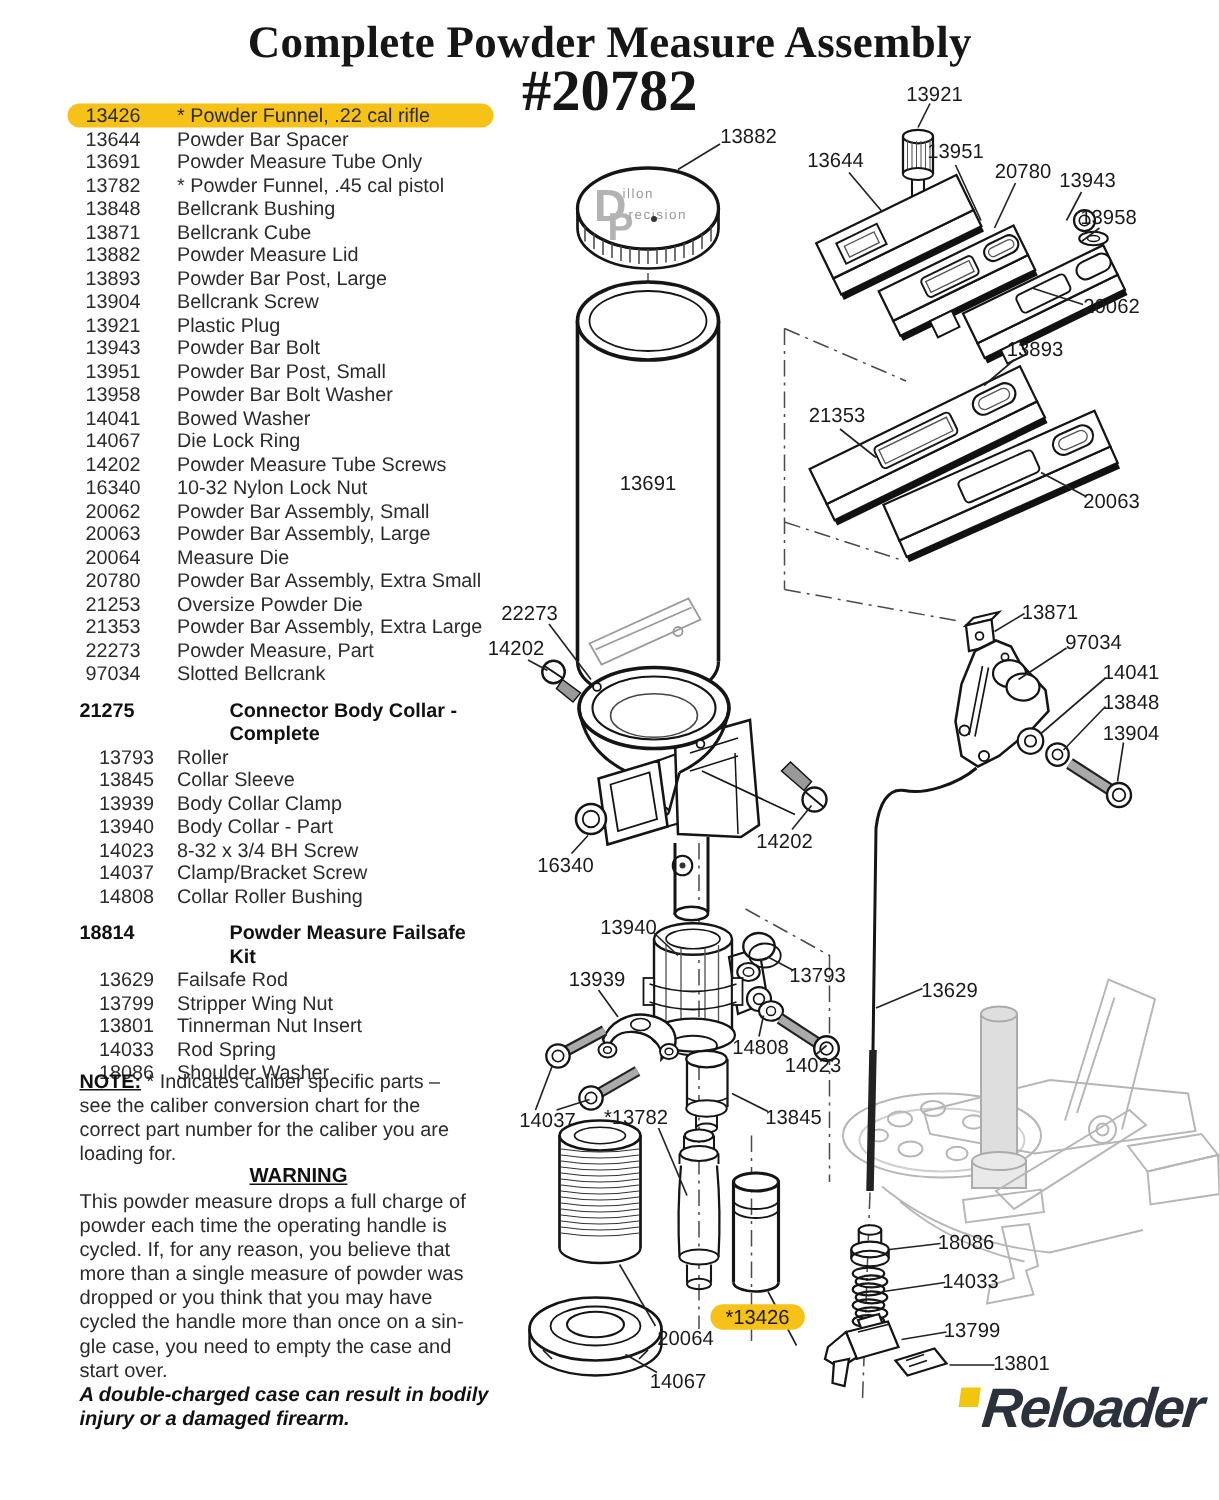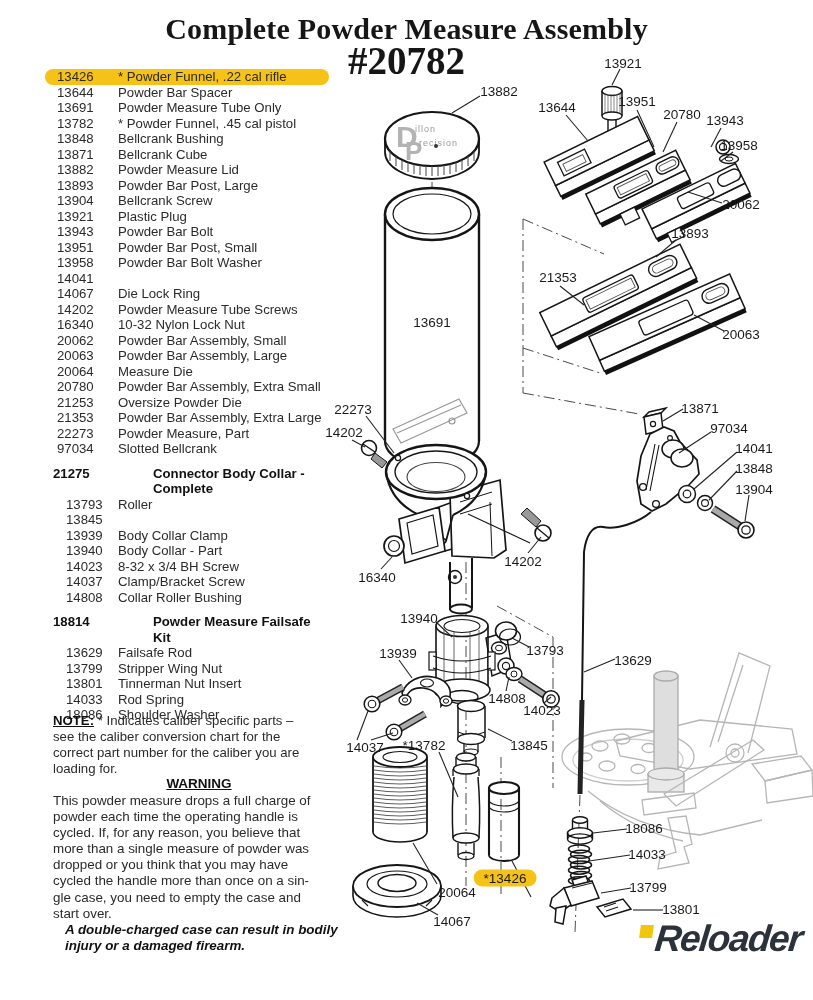--- a/index.html
+++ b/index.html
@@ -16,21 +16,21 @@
   .row .desc{flex:1;}
   .row.hl{background:#F6C217;border-radius:10px;}
   .row.head{font-weight:bold;color:#111;margin-top:9px;gap:35px;}
   .row.head .num{padding-left:8px;}
   .row.sub .num{padding-left:21px;}
   #note{position:absolute;left:53px;top:713px;width:296px;font-size:13.2px;line-height:15.9px;color:#2b2b2b;z-index:3;}
   #note b{color:#111;text-decoration:underline;}
   #warning-title{position:absolute;left:53px;top:776px;width:292px;text-align:center;font-weight:bold;
                  font-size:13.5px;text-decoration:underline;color:#111;z-index:3;}
   #warning-body{position:absolute;left:53px;top:793px;width:302px;font-size:13.4px;line-height:16.1px;color:#2b2b2b;z-index:3;}
-  #warning-body .em{font-weight:bold;font-style:italic;color:#111;margin-left:12px;}
+  #warning-body .em{font-weight:bold;font-style:italic;color:#111;}
   #diagram-svg{position:absolute;left:0;top:0;z-index:1;}
   #label-layer{position:absolute;left:0;top:0;width:813px;height:1000px;z-index:2;pointer-events:none;}
   .plabel{position:absolute;transform:translate(-50%,-50%);font-size:13.5px;color:#1a1a1a;white-space:nowrap;}
   .pl-hl{background:#F6C217;padding:1px 10px;border-radius:11px;}
   #brand-logo{position:absolute;left:640px;top:916px;height:46px;z-index:3;display:flex;align-items:center;}
   #brand-square{width:13px;height:13px;background:#F2C50F;margin:-16px 2px 0 0;transform:skewX(-8deg);}
   #brand-text{font-size:37px;font-weight:bold;font-style:italic;letter-spacing:-1.5px;color:#2C323C;
               transform:skewX(-6deg);line-height:40px;}
 </style>
 </head>
@@ -91,20 +91,21 @@
       <div class="row">
         <span class="num">13951</span>
         <span class="desc">Powder Bar Post, Small</span>
       </div>
       <div class="row">
         <span class="num">13958</span>
         <span class="desc">Powder Bar Bolt Washer</span>
       </div>
       <div class="row">
         <span class="num">14041</span>
+        <span class="desc">Bowed Washer</span>
       </div>
       <div class="row">
         <span class="num">14067</span>
         <span class="desc">Die Lock Ring</span>
       </div>
       <div class="row">
         <span class="num">14202</span>
         <span class="desc">Powder Measure Tube Screws</span>
       </div>
       <div class="row">
@@ -146,20 +147,21 @@
       <div class="row head">
         <span class="num">21275</span>
         <span class="desc">Connector Body Collar - Complete</span>
       </div>
       <div class="row sub">
         <span class="num">13793</span>
         <span class="desc">Roller</span>
       </div>
       <div class="row sub">
         <span class="num">13845</span>
+        <span class="desc">Collar Sleeve</span>
       </div>
       <div class="row sub">
         <span class="num">13939</span>
         <span class="desc">Body Collar Clamp</span>
       </div>
       <div class="row sub">
         <span class="num">13940</span>
         <span class="desc">Body Collar - Part</span>
       </div>
       <div class="row sub">

